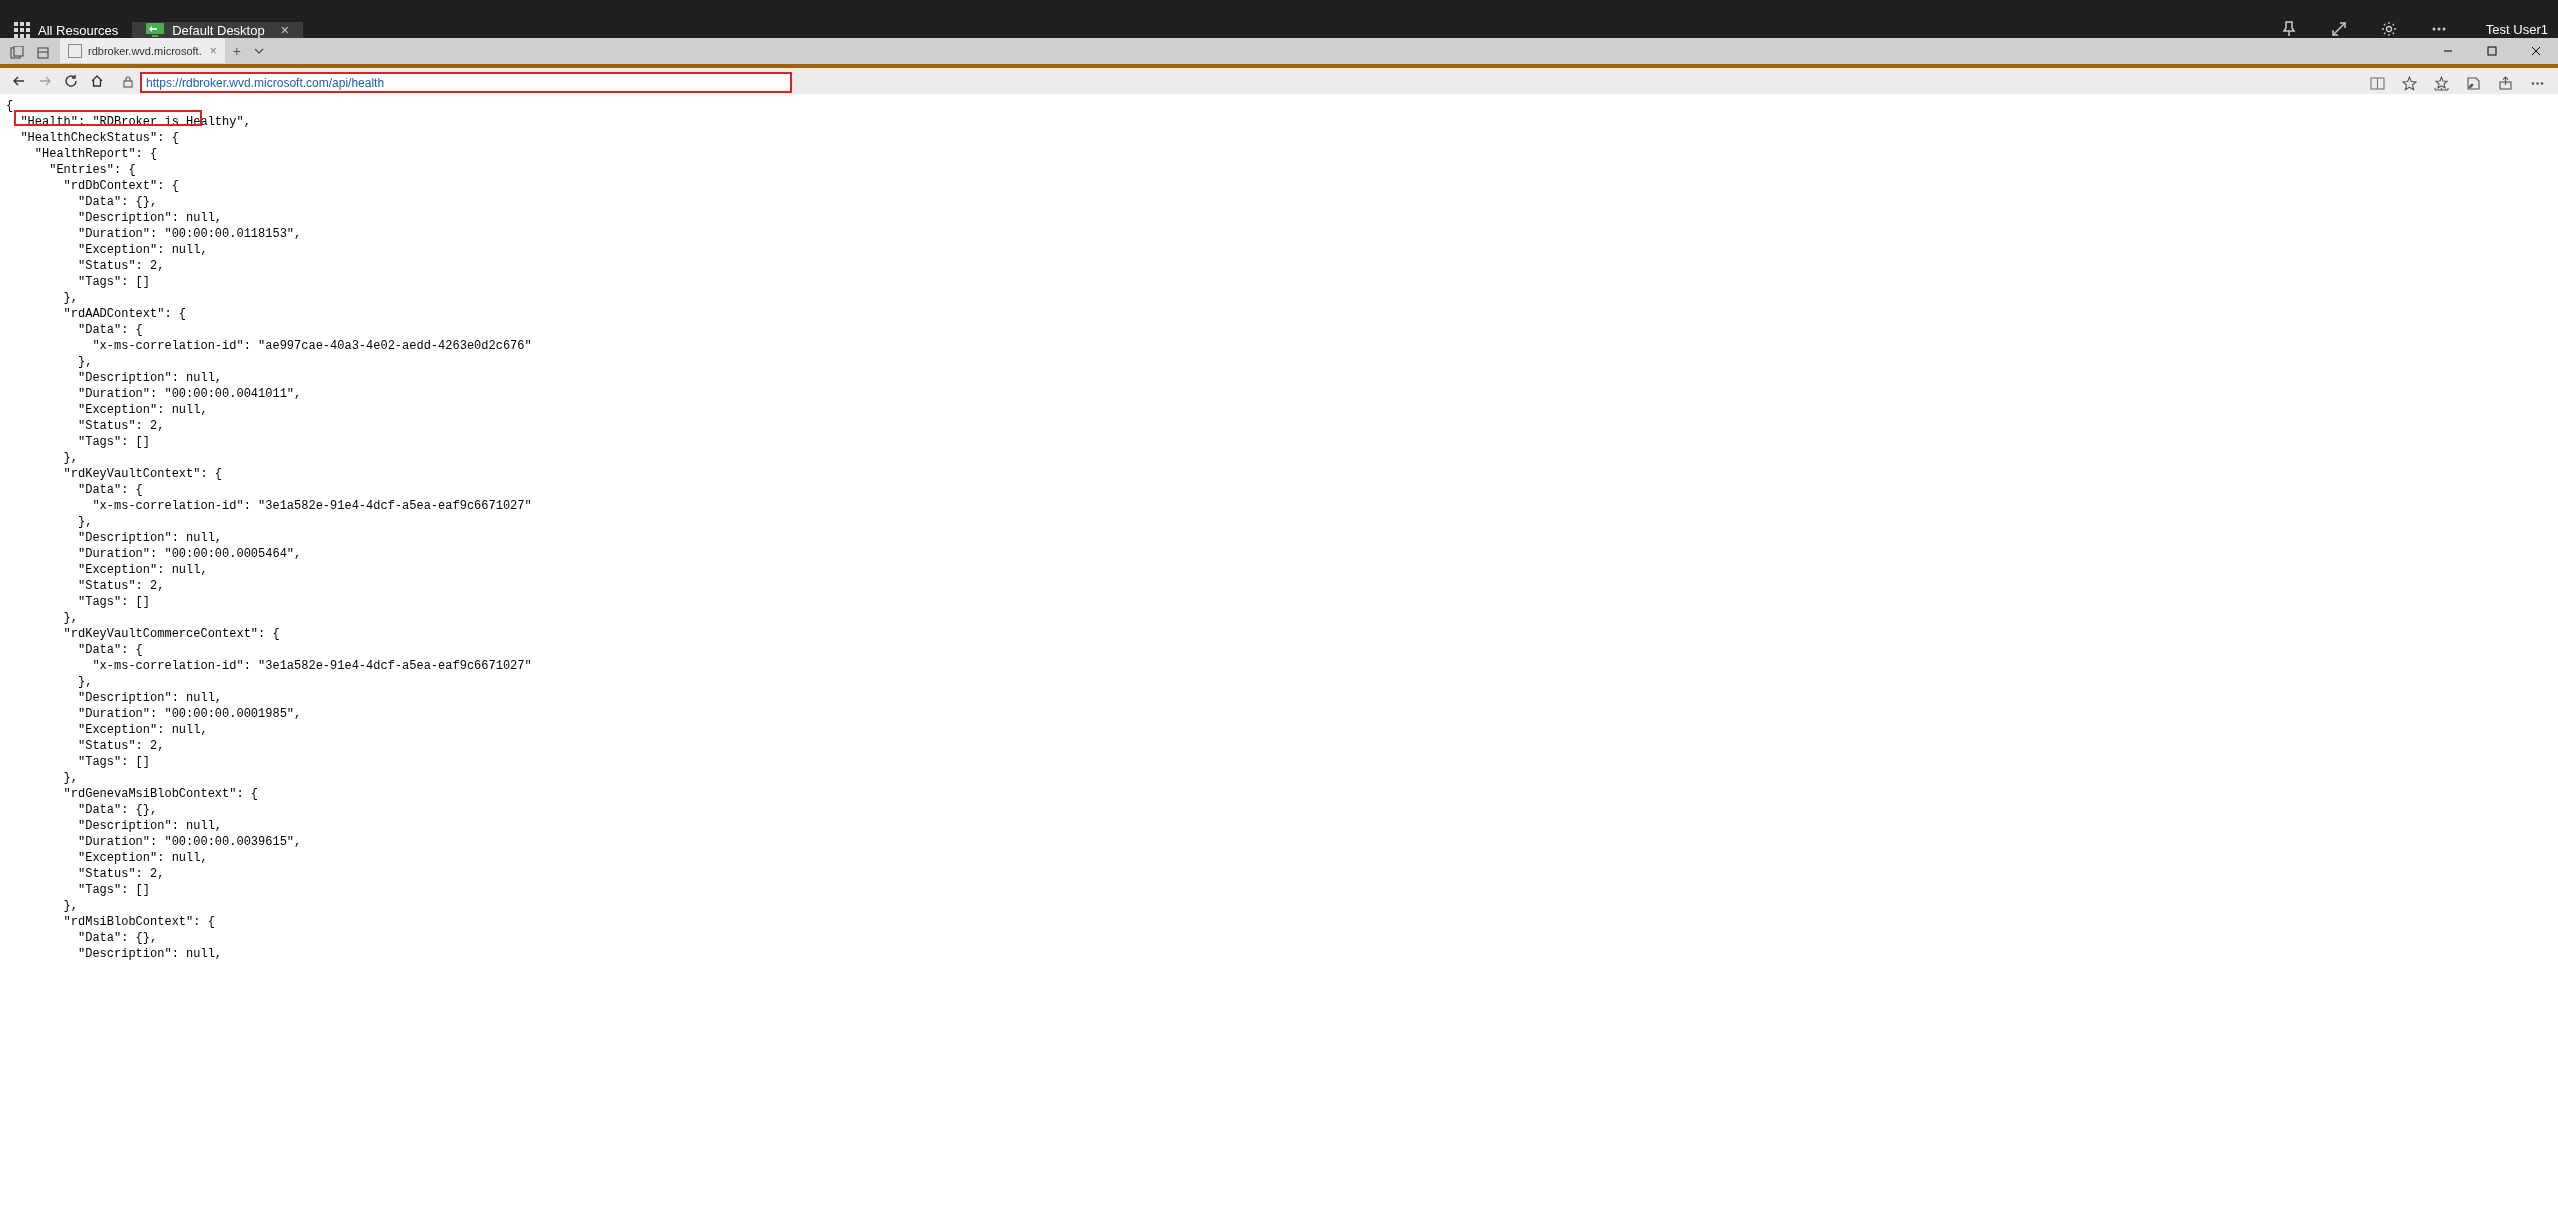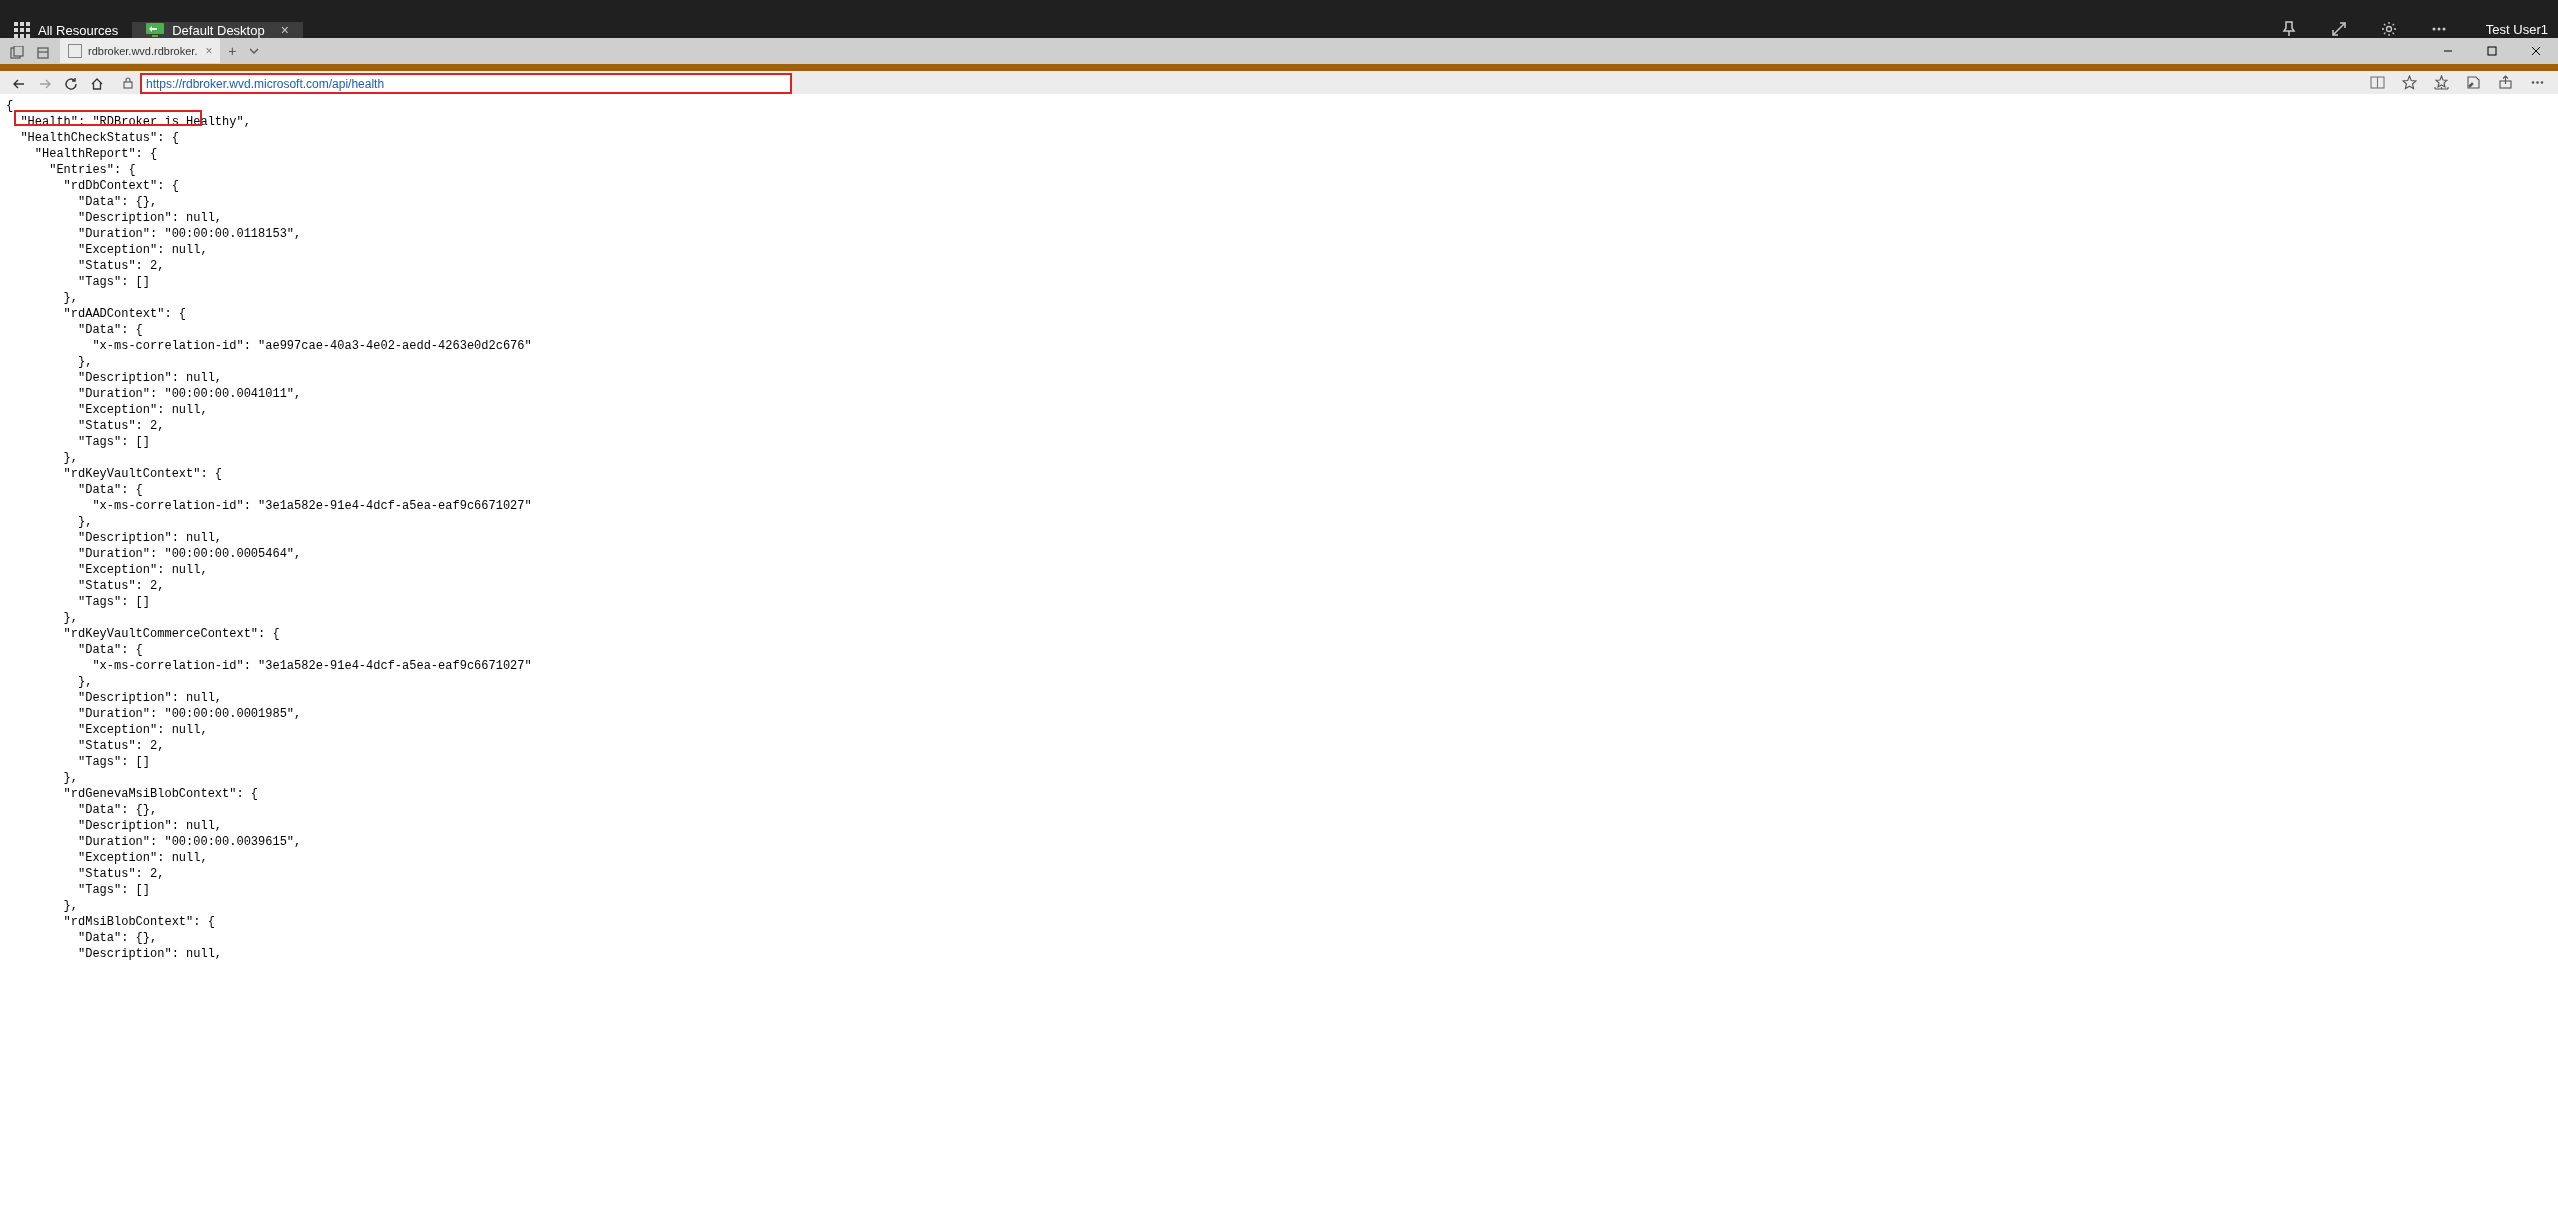--- a/index.html
+++ b/index.html
@@ -27,21 +27,21 @@
   .tabstrip .pin-btn { width: 22px; height: 22px; display:flex; align-items:center; justify-content:center; margin:0 2px; }
   .tabstrip .pin-btn svg { width:14px; height:14px; }
   .browser-tab { height: 26px; background: #ececec; display: flex; align-items: center; padding: 0 8px; font-size: 11px; color: #333; border-radius: 2px 2px 0 0; margin-left: 4px; min-width: 130px; box-shadow: inset 0 -1px 0 rgba(0,0,0,.1); }
   .browser-tab .page-icon { width:14px; height:14px; margin-right:6px; border:1px solid #888; }
   .browser-tab .tab-close { margin-left: auto; font-size:12px; opacity:.6; padding-left:8px;}
   .tabstrip .after-tabs { display:flex; align-items:center; height:26px; }
   .new-tab-btn { width:24px; height:24px; display:flex; align-items:center; justify-content:center; font-size:14px; color:#555; }
   .tabs-chevron { width:20px; height:24px; display:flex; align-items:center; justify-content:center; }
   .tabs-chevron svg{width:10px;height:10px;}
 
-  .addrbar { height: 30px; background: #ececec; display:flex; align-items:flex-start; padding: 0 6px; border-top:7px solid #a16207; }
+  .addrbar { height: 30px; background: #ececec; display:flex; align-items:flex-end; padding: 0 6px; border-top:4px solid #a16207; }
   .nav-btn { width:26px; height:26px; display:flex; align-items:center; justify-content:center; color:#555; }
   .nav-btn svg { width:14px; height:14px; }
   .urlbox-wrap { flex:1; display:flex; align-items:center; margin: 0 6px; background:#fff0; }
   .lock-btn { width:24px; height:24px; display:flex; align-items:center; justify-content:center; }
   .lock-btn svg{width:12px;height:12px;}
   .url-highlight { border:2px solid #d22; padding:1px 4px; background:#fff; }
   .url-input { border:none; outline:none; font-size:12px; color:#1a5fb4; font-family:"Segoe UI",sans-serif; width:640px; background:transparent; }
   .addrbar .right-icons { display:flex; align-items:center; gap:10px; padding-right:4px; }
   .addrbar .right-icons .ico { width:22px; height:22px; display:flex; align-items:center; justify-content:center; color:#555;}
   .addrbar .right-icons .ico svg{width:15px;height:15px;}
@@ -132,21 +132,21 @@
           </svg>
       </div>
       <div class="pin-btn">
         <svg viewBox="0 0 14 14" stroke="#555" fill="none" stroke-width="1.2">
             <rect x="2" y="2" width="10" height="10"></rect>
             <path d="M2 6 L12 6"></path>
           </svg>
       </div>
       <div class="browser-tab">
         <span class="page-icon"></span>
-        <span>rdbroker.wvd.rdbroker.</span>
+        <span>rdbroker.wvd.microsoft.</span>
         <span class="tab-close">×</span>
       </div>
       <div class="after-tabs">
         <div class="new-tab-btn">+</div>
         <div class="tabs-chevron">
           <svg viewBox="0 0 10 10" stroke="#555" fill="none" stroke-width="1.3">
               <path d="M1 3 L5 7 L9 3"></path>
             </svg>
         </div>
       </div>

